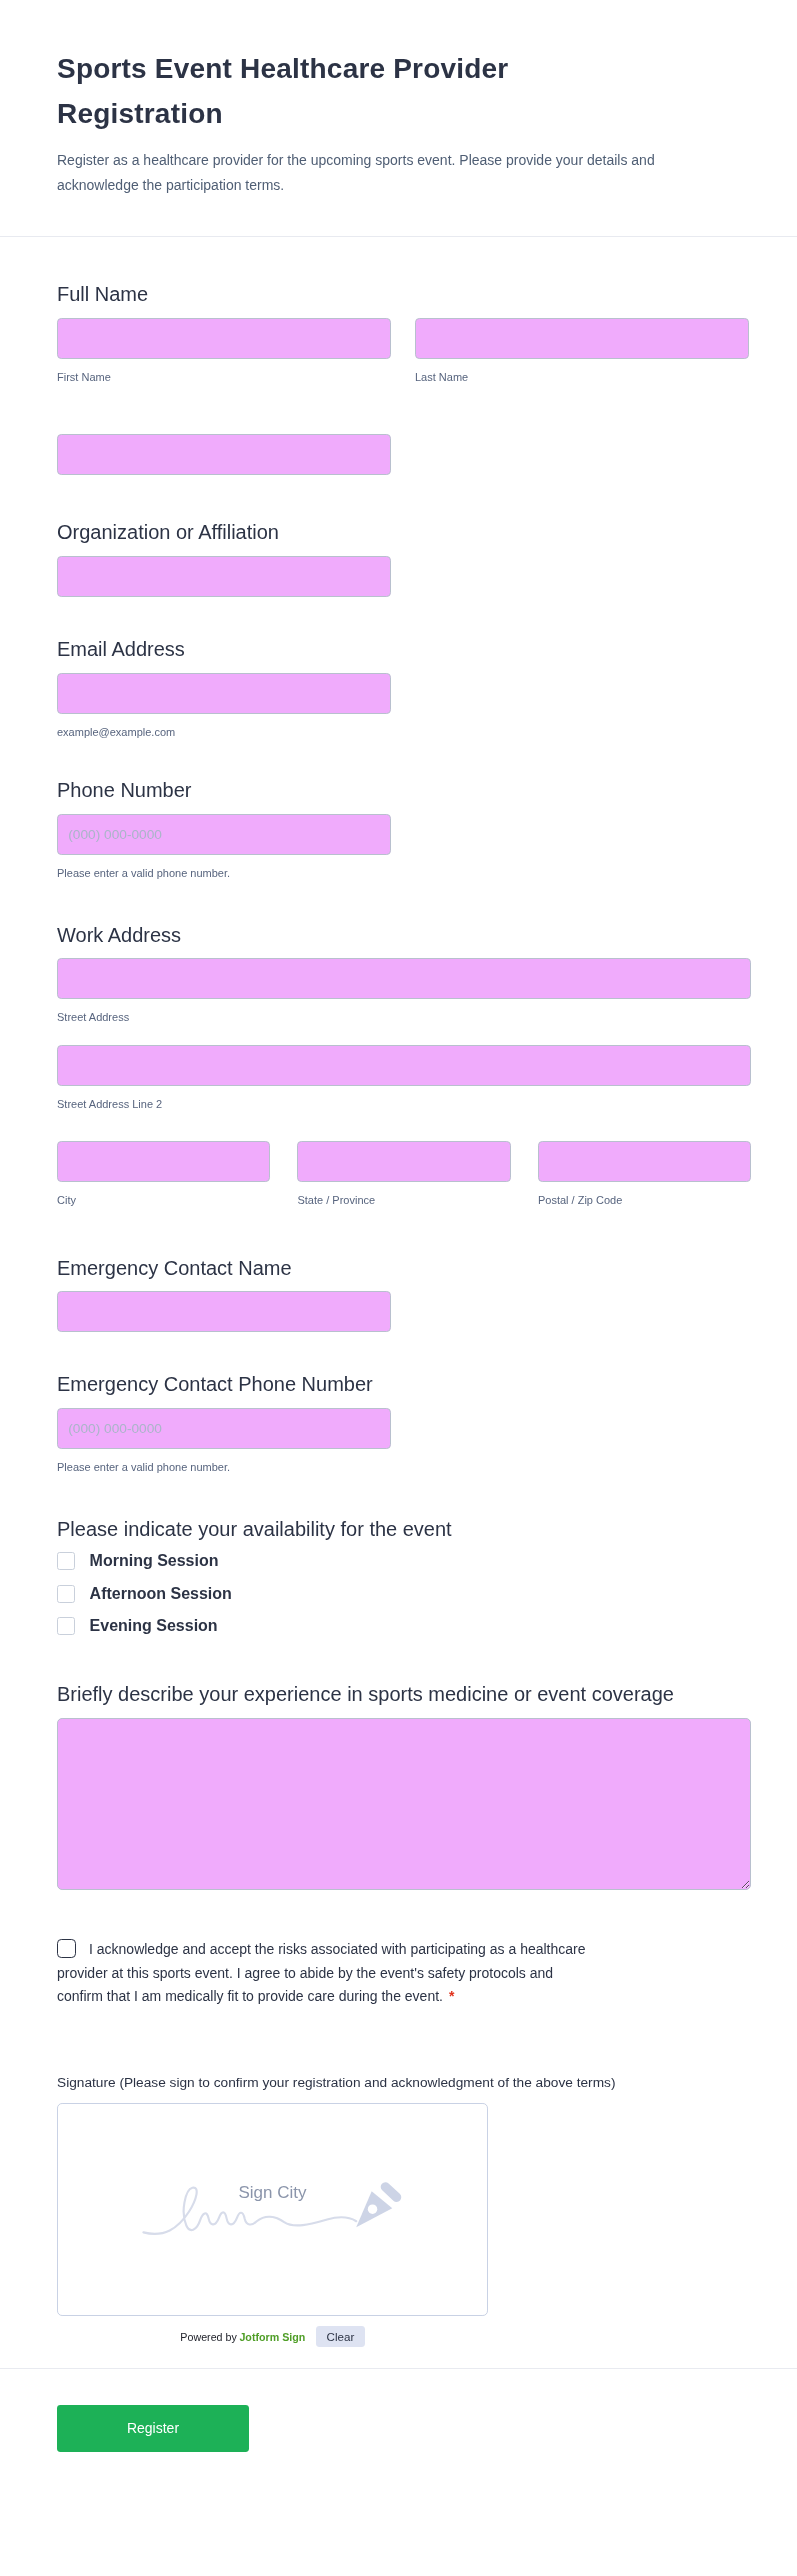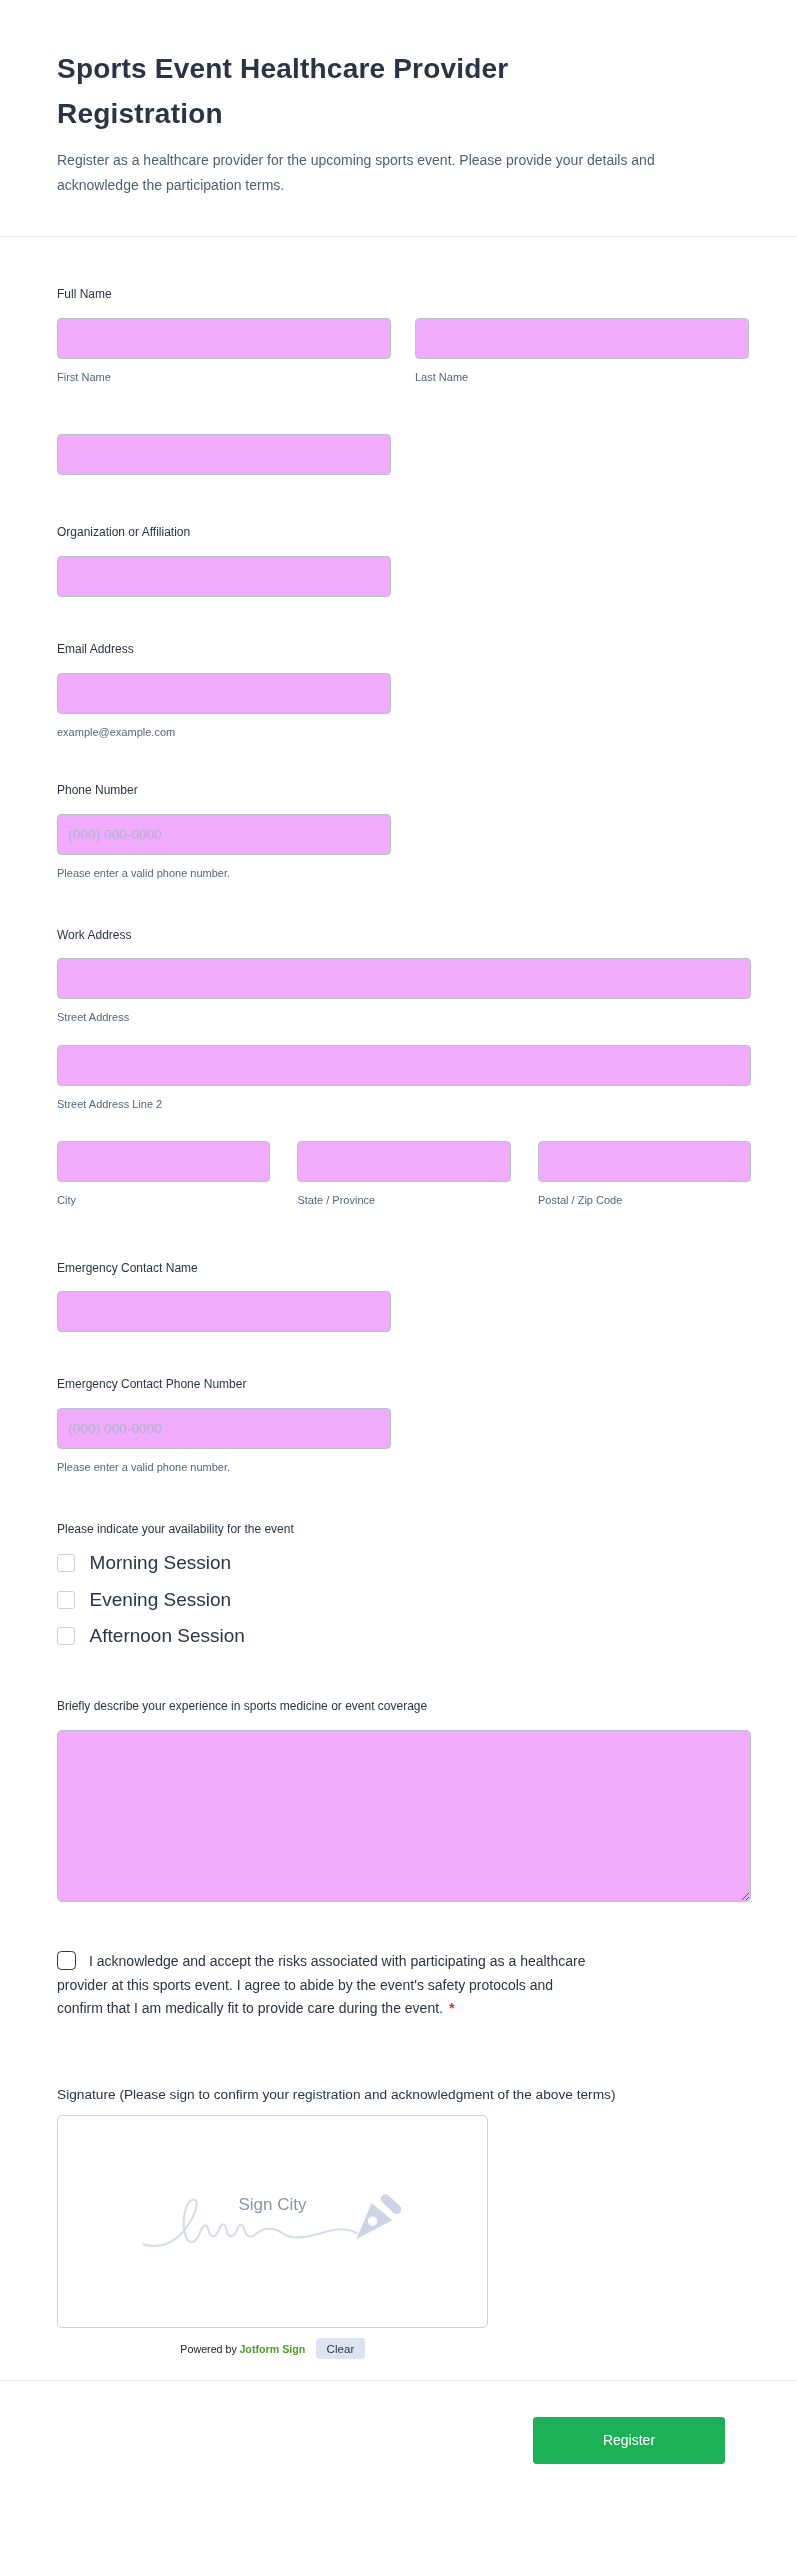--- a/index.html
+++ b/index.html
@@ -30,21 +30,21 @@
     font-size: 14px;
     line-height: 25px;
     color: #4f5e74;
     max-width: 600px;
   }
 
   
   .form-body { padding: 0 46px 0 57px; }
   .field { margin-top: 48px; }
   .field-label {
-    font-size: 12px;
+    font-size: 20px;
     line-height: 19px;
     font-weight: 500;
     color: #2c3345;
     margin-bottom: 13.7px;
   }
   .sublabel {
     font-size: 11px;
     line-height: 14.6px;
     color: #57647e;
     margin-top: 11px;
@@ -96,21 +96,21 @@
   .option-row { display: flex; align-items: center; margin-top: 14.6px; }
   .option-row:first-child { margin-top: 0; }
   .checkbox {
     width: 18px; height: 18px;
     border: 0.9px solid #c9d0db;
     border-radius: 2.6px;
     background: #fff;
     flex: 0 0 auto;
     cursor: pointer;
   }
-  .option-label { margin-left: 14.6px; font-size: 19px; color: #2c3345; }
+  .option-label { margin-left: 14.6px; font-size: 16px; color: #2c3345; font-weight: bold; }
 
   
   .ack-text {
     font-size: 14px;
     line-height: 23.6px;
     color: #2c3345;
     max-width: 532px;
   }
   .ack-checkbox {
     display: inline-block;
@@ -172,23 +172,23 @@
     font-family: "Liberation Sans", sans-serif;
     font-size: 11.6px;
     padding: 4.3px 10.3px;
     border-radius: 3.4px;
     cursor: pointer;
   }
 
   
   .bottom-divider { margin-top: 20.6px; border-top: 0.9px solid #e8eaf0; }
   .submit-row {
-    padding: 36px 72px 45px 57px;
+    padding: 36px 42px 45px 57px;
     display: flex;
-    justify-content: flex-end;
+    justify-content: flex-start;
   }
   .register-btn {
     width: 192px;
     height: 47px;
     border: none;
     border-radius: 3.4px;
     background: #1db157;
     color: #ffffff;
     font-family: "Liberation Sans", sans-serif;
     font-size: 14px;
@@ -277,25 +277,25 @@
 
     <section class="field f-avail">
       <div class="field-label">Please indicate your availability for the event</div>
       <div class="option-list">
         <div class="option-row">
           <span class="checkbox"></span>
           <span class="option-label">Morning Session</span>
         </div>
         <div class="option-row">
           <span class="checkbox"></span>
-          <span class="option-label">Evening Session</span>
+          <span class="option-label">Afternoon Session</span>
         </div>
         <div class="option-row">
           <span class="checkbox"></span>
-          <span class="option-label">Afternoon Session</span>
+          <span class="option-label">Evening Session</span>
         </div>
       </div>
     </section>
 
     <section class="field f-exp">
       <div class="field-label">Briefly describe your experience in sports medicine or event coverage</div>
       <textarea class="textarea" style=""></textarea>
     </section>
 
     <section class="field f-ack">

